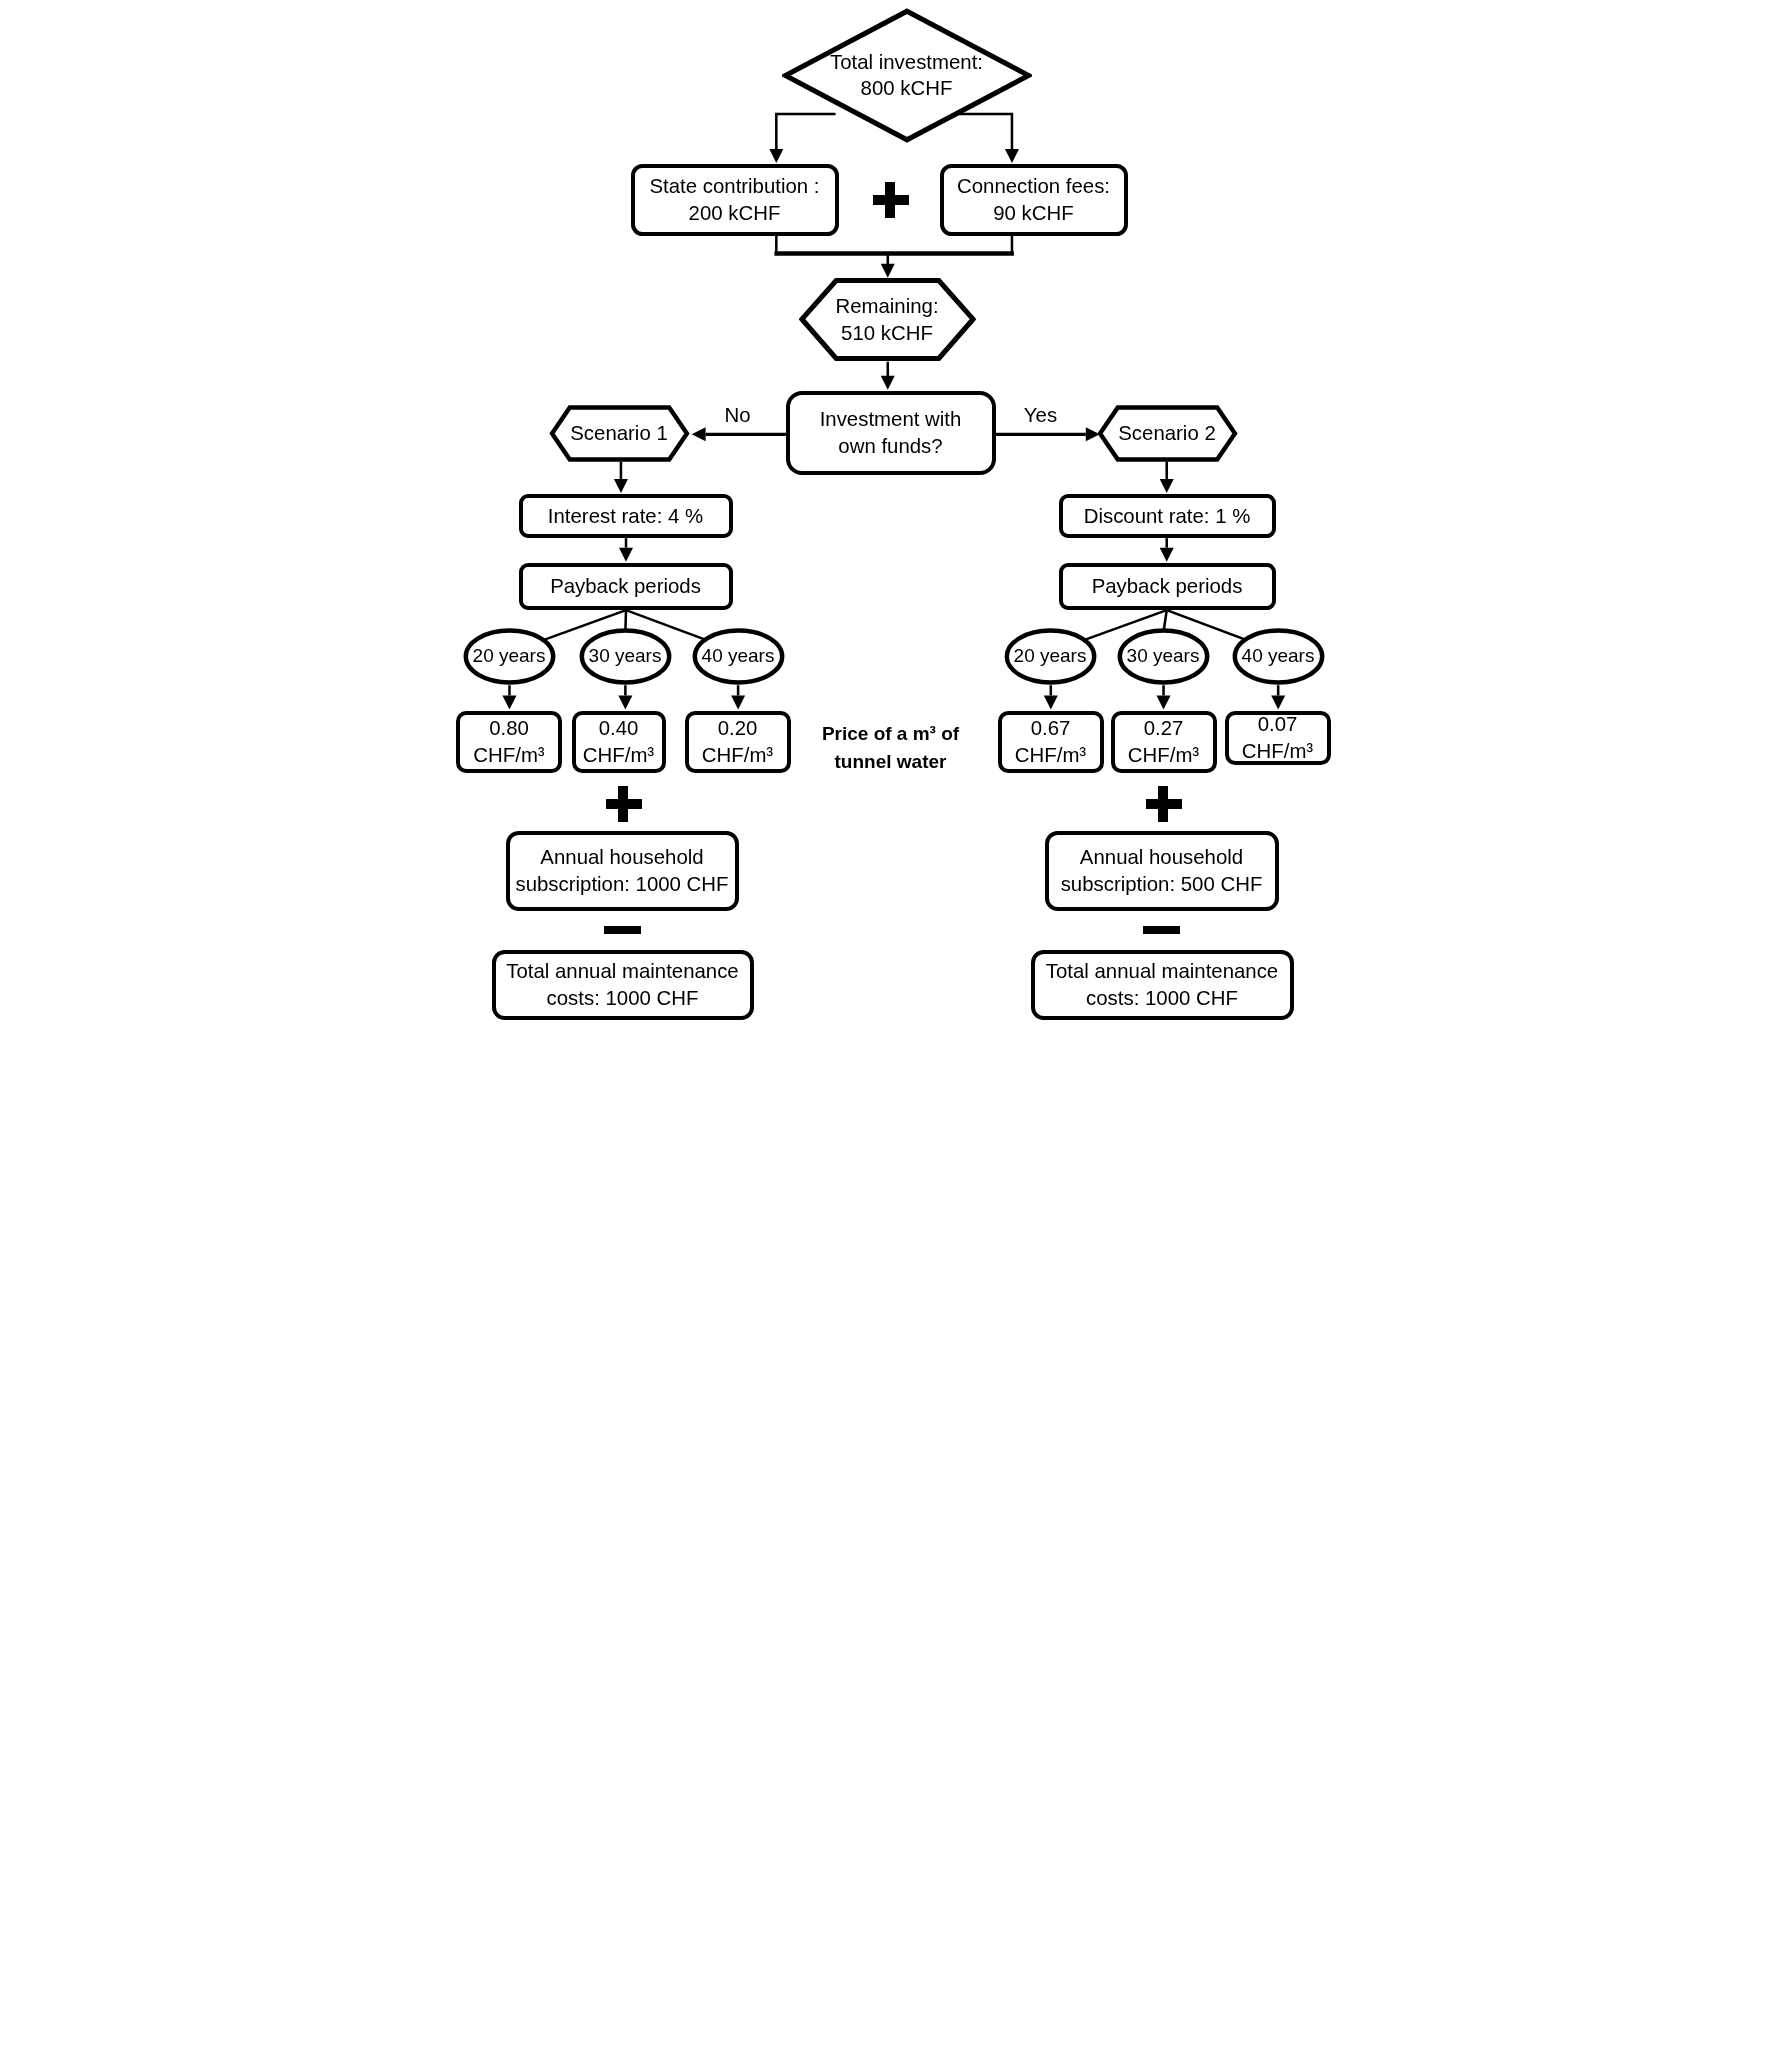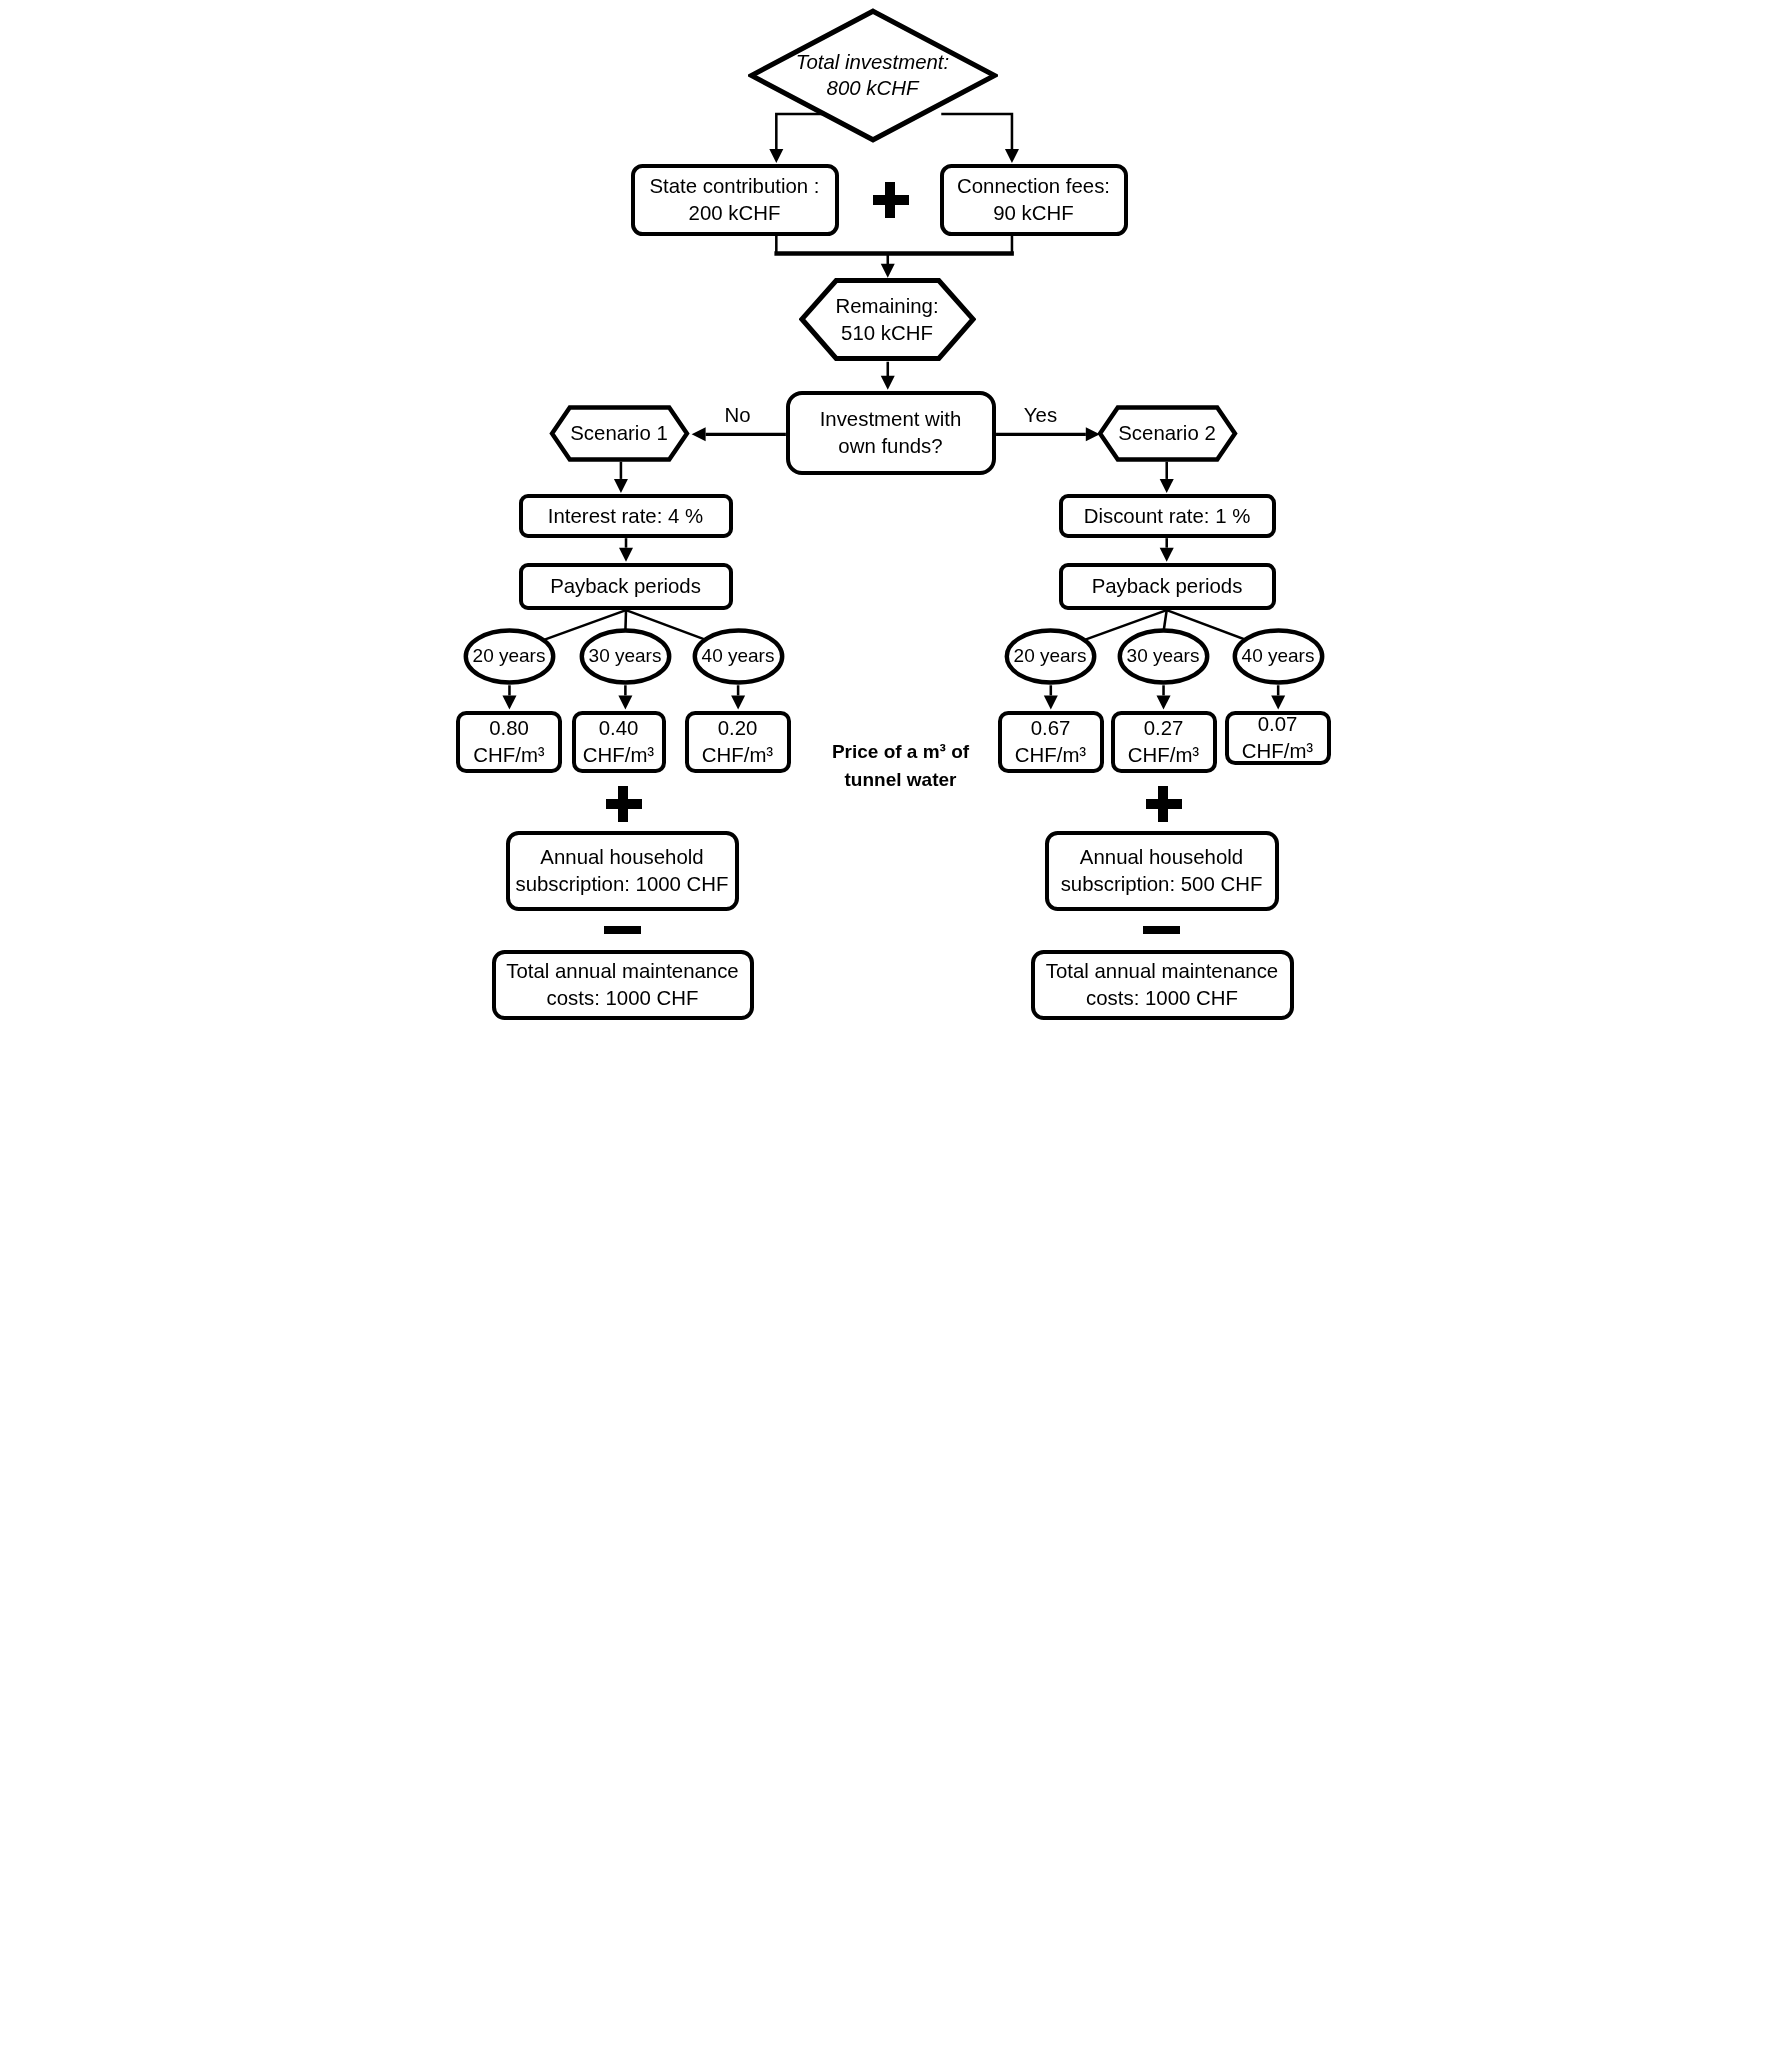--- a/index.html
+++ b/index.html
@@ -103,21 +103,21 @@
     <line x1="460" y1="1076" x2="460" y2="1092"></line>
       <polygon points="449,1092 471,1092 460,1114"></polygon>
     <line x1="951" y1="1076" x2="951" y2="1092"></line>
       <polygon points="940,1092 962,1092 951,1114"></polygon>
     <line x1="1128" y1="1076" x2="1128" y2="1092"></line>
       <polygon points="1117,1092 1139,1092 1128,1114"></polygon>
     <line x1="1308" y1="1076" x2="1308" y2="1092"></line>
       <polygon points="1297,1092 1319,1092 1308,1114"></polygon>
   </svg>
 
-  <div class="shape-node" style="left:303px;top:7.6px;width:250px;height:135px;font-style:italic;">
+  <div class="shape-node" style="left:337px;top:7.6px;width:250px;height:135px;">
     <svg width="250" height="135" viewBox="0 0 392 212">
       <polygon points="196,5 387,106 196,207 5,106" fill="#fff" stroke="#000" stroke-width="8"></polygon>
     </svg>
     <div class="shape-text">
       <span>Total investment:</span>
       <span>800 kCHF</span>
     </div>
   </div>
 
   <div class="rect-node" style="left:186px;top:164px;width:208px;height:72px;">
@@ -240,21 +240,21 @@
   </div>
   <div class="rect-node" style="left:127px;top:711px;width:94px;height:62px;border-radius:10.2px;">
     <span>0.40</span>
     <span>CHF/m³</span>
   </div>
   <div class="rect-node" style="left:240px;top:711px;width:106px;height:62px;border-radius:10.2px;">
     <span>0.20</span>
     <span>CHF/m³</span>
   </div>
 
-  <div class="center-label" style="left:367px;top:719px;width:178px;height:57px;margin-top:18px;">
+  <div class="center-label" style="left:357px;top:719px;width:178px;height:57px;">
     <span>Price of a m³ of</span>
     <span>tunnel water</span>
   </div>
 
   <div class="rect-node" style="left:553px;top:711px;width:106px;height:62px;border-radius:10.2px;">
     <span>0.67</span>
     <span>CHF/m³</span>
   </div>
   <div class="rect-node" style="left:666px;top:711px;width:106px;height:62px;border-radius:10.2px;">
     <span>0.27</span>

